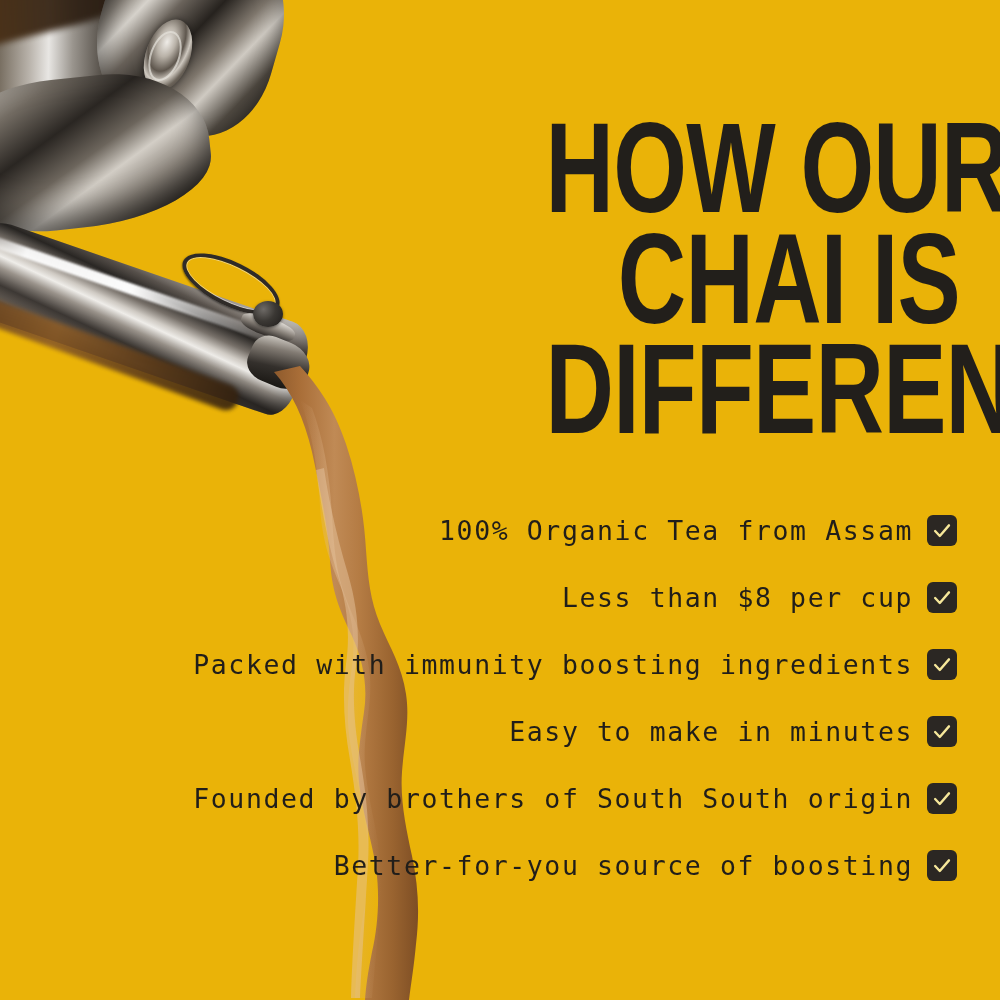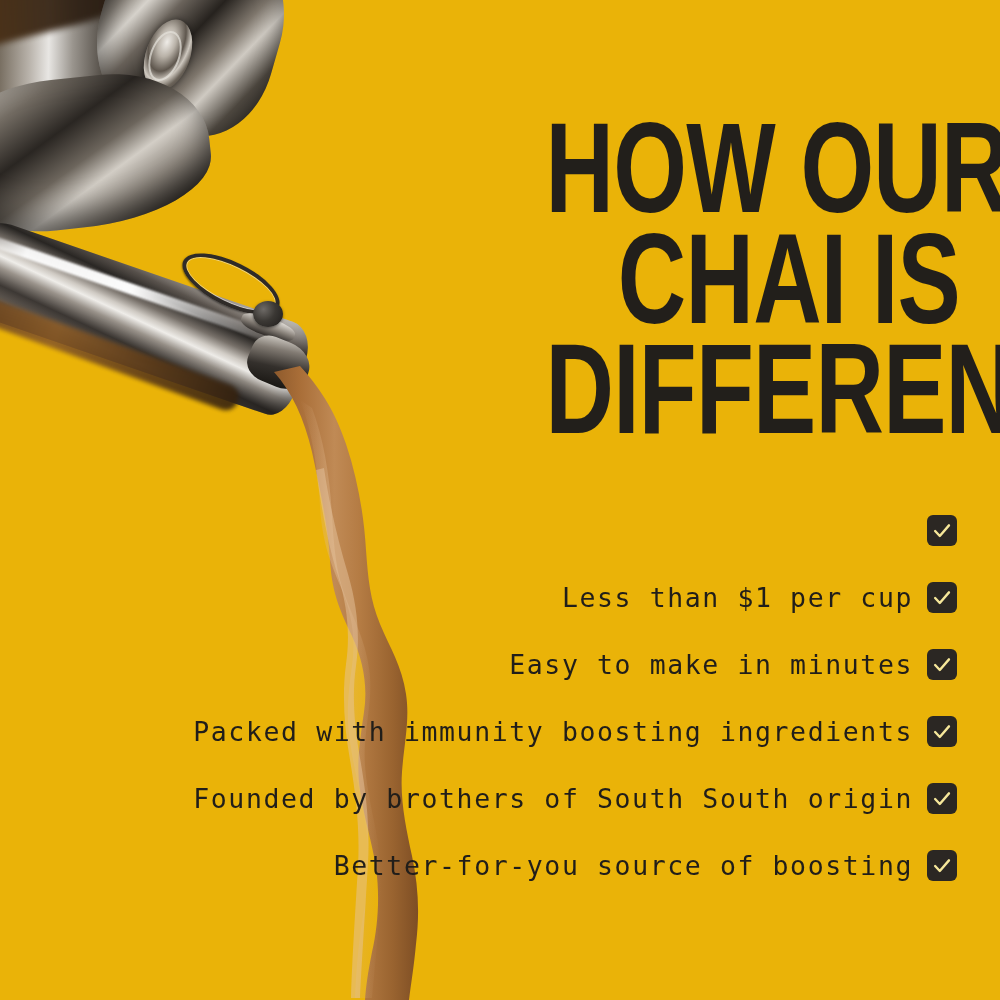--- a/index.html
+++ b/index.html
@@ -404,47 +404,48 @@
 
   <h1 class="headline">
     <span class="headline-line">HOW OUR</span>
     <span class="headline-line">CHAI IS</span>
     <span class="headline-line">DIFFERENT</span>
   </h1>
 
   <ul class="checklist" style="list-style:none;margin:0;padding:0;">
 
     <li class="check-row">
-      <span class="checkbox">
-        <svg viewBox="0 0 24 24" aria-hidden="true">
-            <path d="M4.5 12.6 L9.6 18 L19.6 6.4" fill="none" stroke="#F6E79A" stroke-width="2.6" stroke-linecap="round" stroke-linejoin="round"></path>
-          </svg>
-      </span>
-    </li>
-
-    <li class="check-row">
-      <span class="check-label">Less than $1 per cup</span>
+      <span class="check-label">100% Organic Tea from Assam</span>
+      <span class="checkbox">
+        <svg viewBox="0 0 24 24" aria-hidden="true">
+            <path d="M4.5 12.6 L9.6 18 L19.6 6.4" fill="none" stroke="#F6E79A" stroke-width="2.6" stroke-linecap="round" stroke-linejoin="round"></path>
+          </svg>
+      </span>
+    </li>
+
+    <li class="check-row">
+      <span class="check-label">Less than $8 per cup</span>
+      <span class="checkbox">
+        <svg viewBox="0 0 24 24" aria-hidden="true">
+            <path d="M4.5 12.6 L9.6 18 L19.6 6.4" fill="none" stroke="#F6E79A" stroke-width="2.6" stroke-linecap="round" stroke-linejoin="round"></path>
+          </svg>
+      </span>
+    </li>
+
+    <li class="check-row">
+      <span class="check-label">Packed with immunity boosting ingredients</span>
       <span class="checkbox">
         <svg viewBox="0 0 24 24" aria-hidden="true">
             <path d="M4.5 12.6 L9.6 18 L19.6 6.4" fill="none" stroke="#F6E79A" stroke-width="2.6" stroke-linecap="round" stroke-linejoin="round"></path>
           </svg>
       </span>
     </li>
 
     <li class="check-row">
       <span class="check-label">Easy to make in minutes</span>
-      <span class="checkbox">
-        <svg viewBox="0 0 24 24" aria-hidden="true">
-            <path d="M4.5 12.6 L9.6 18 L19.6 6.4" fill="none" stroke="#F6E79A" stroke-width="2.6" stroke-linecap="round" stroke-linejoin="round"></path>
-          </svg>
-      </span>
-    </li>
-
-    <li class="check-row">
-      <span class="check-label">Packed with immunity boosting ingredients</span>
       <span class="checkbox">
         <svg viewBox="0 0 24 24" aria-hidden="true">
             <path d="M4.5 12.6 L9.6 18 L19.6 6.4" fill="none" stroke="#F6E79A" stroke-width="2.6" stroke-linecap="round" stroke-linejoin="round"></path>
           </svg>
       </span>
     </li>
 
     <li class="check-row">
       <span class="check-label">Founded by brothers of South South origin</span>
       <span class="checkbox">

